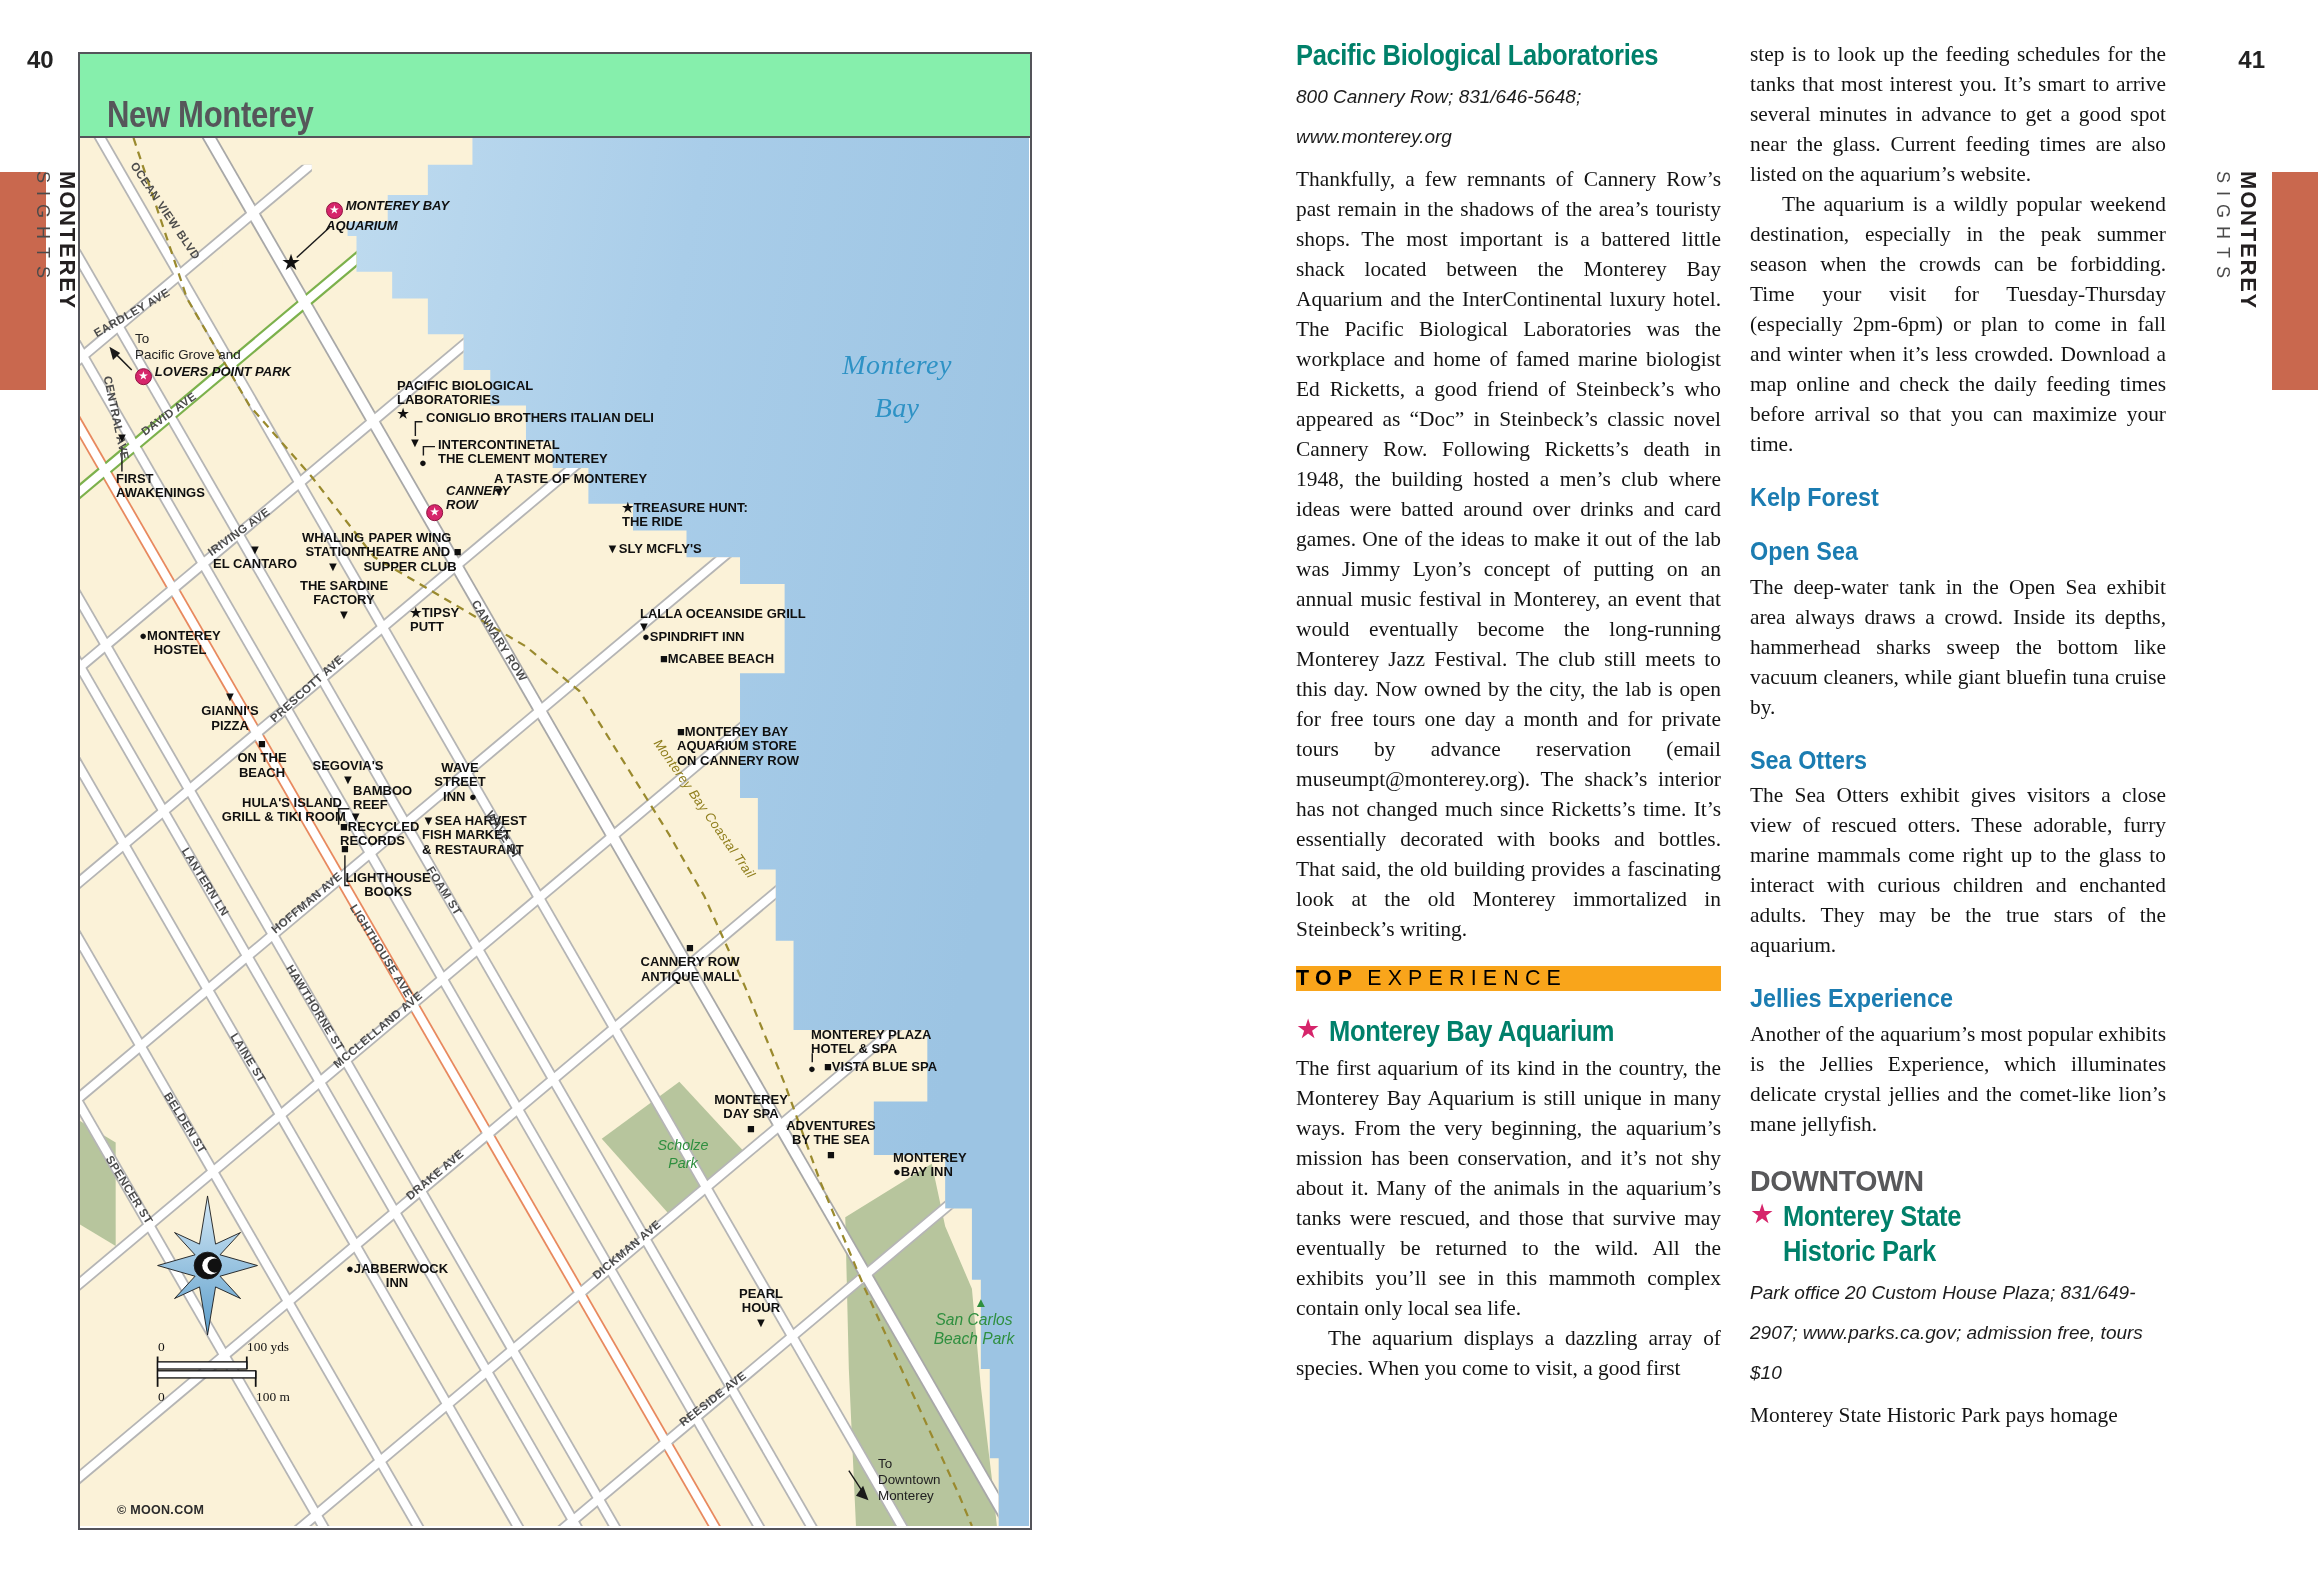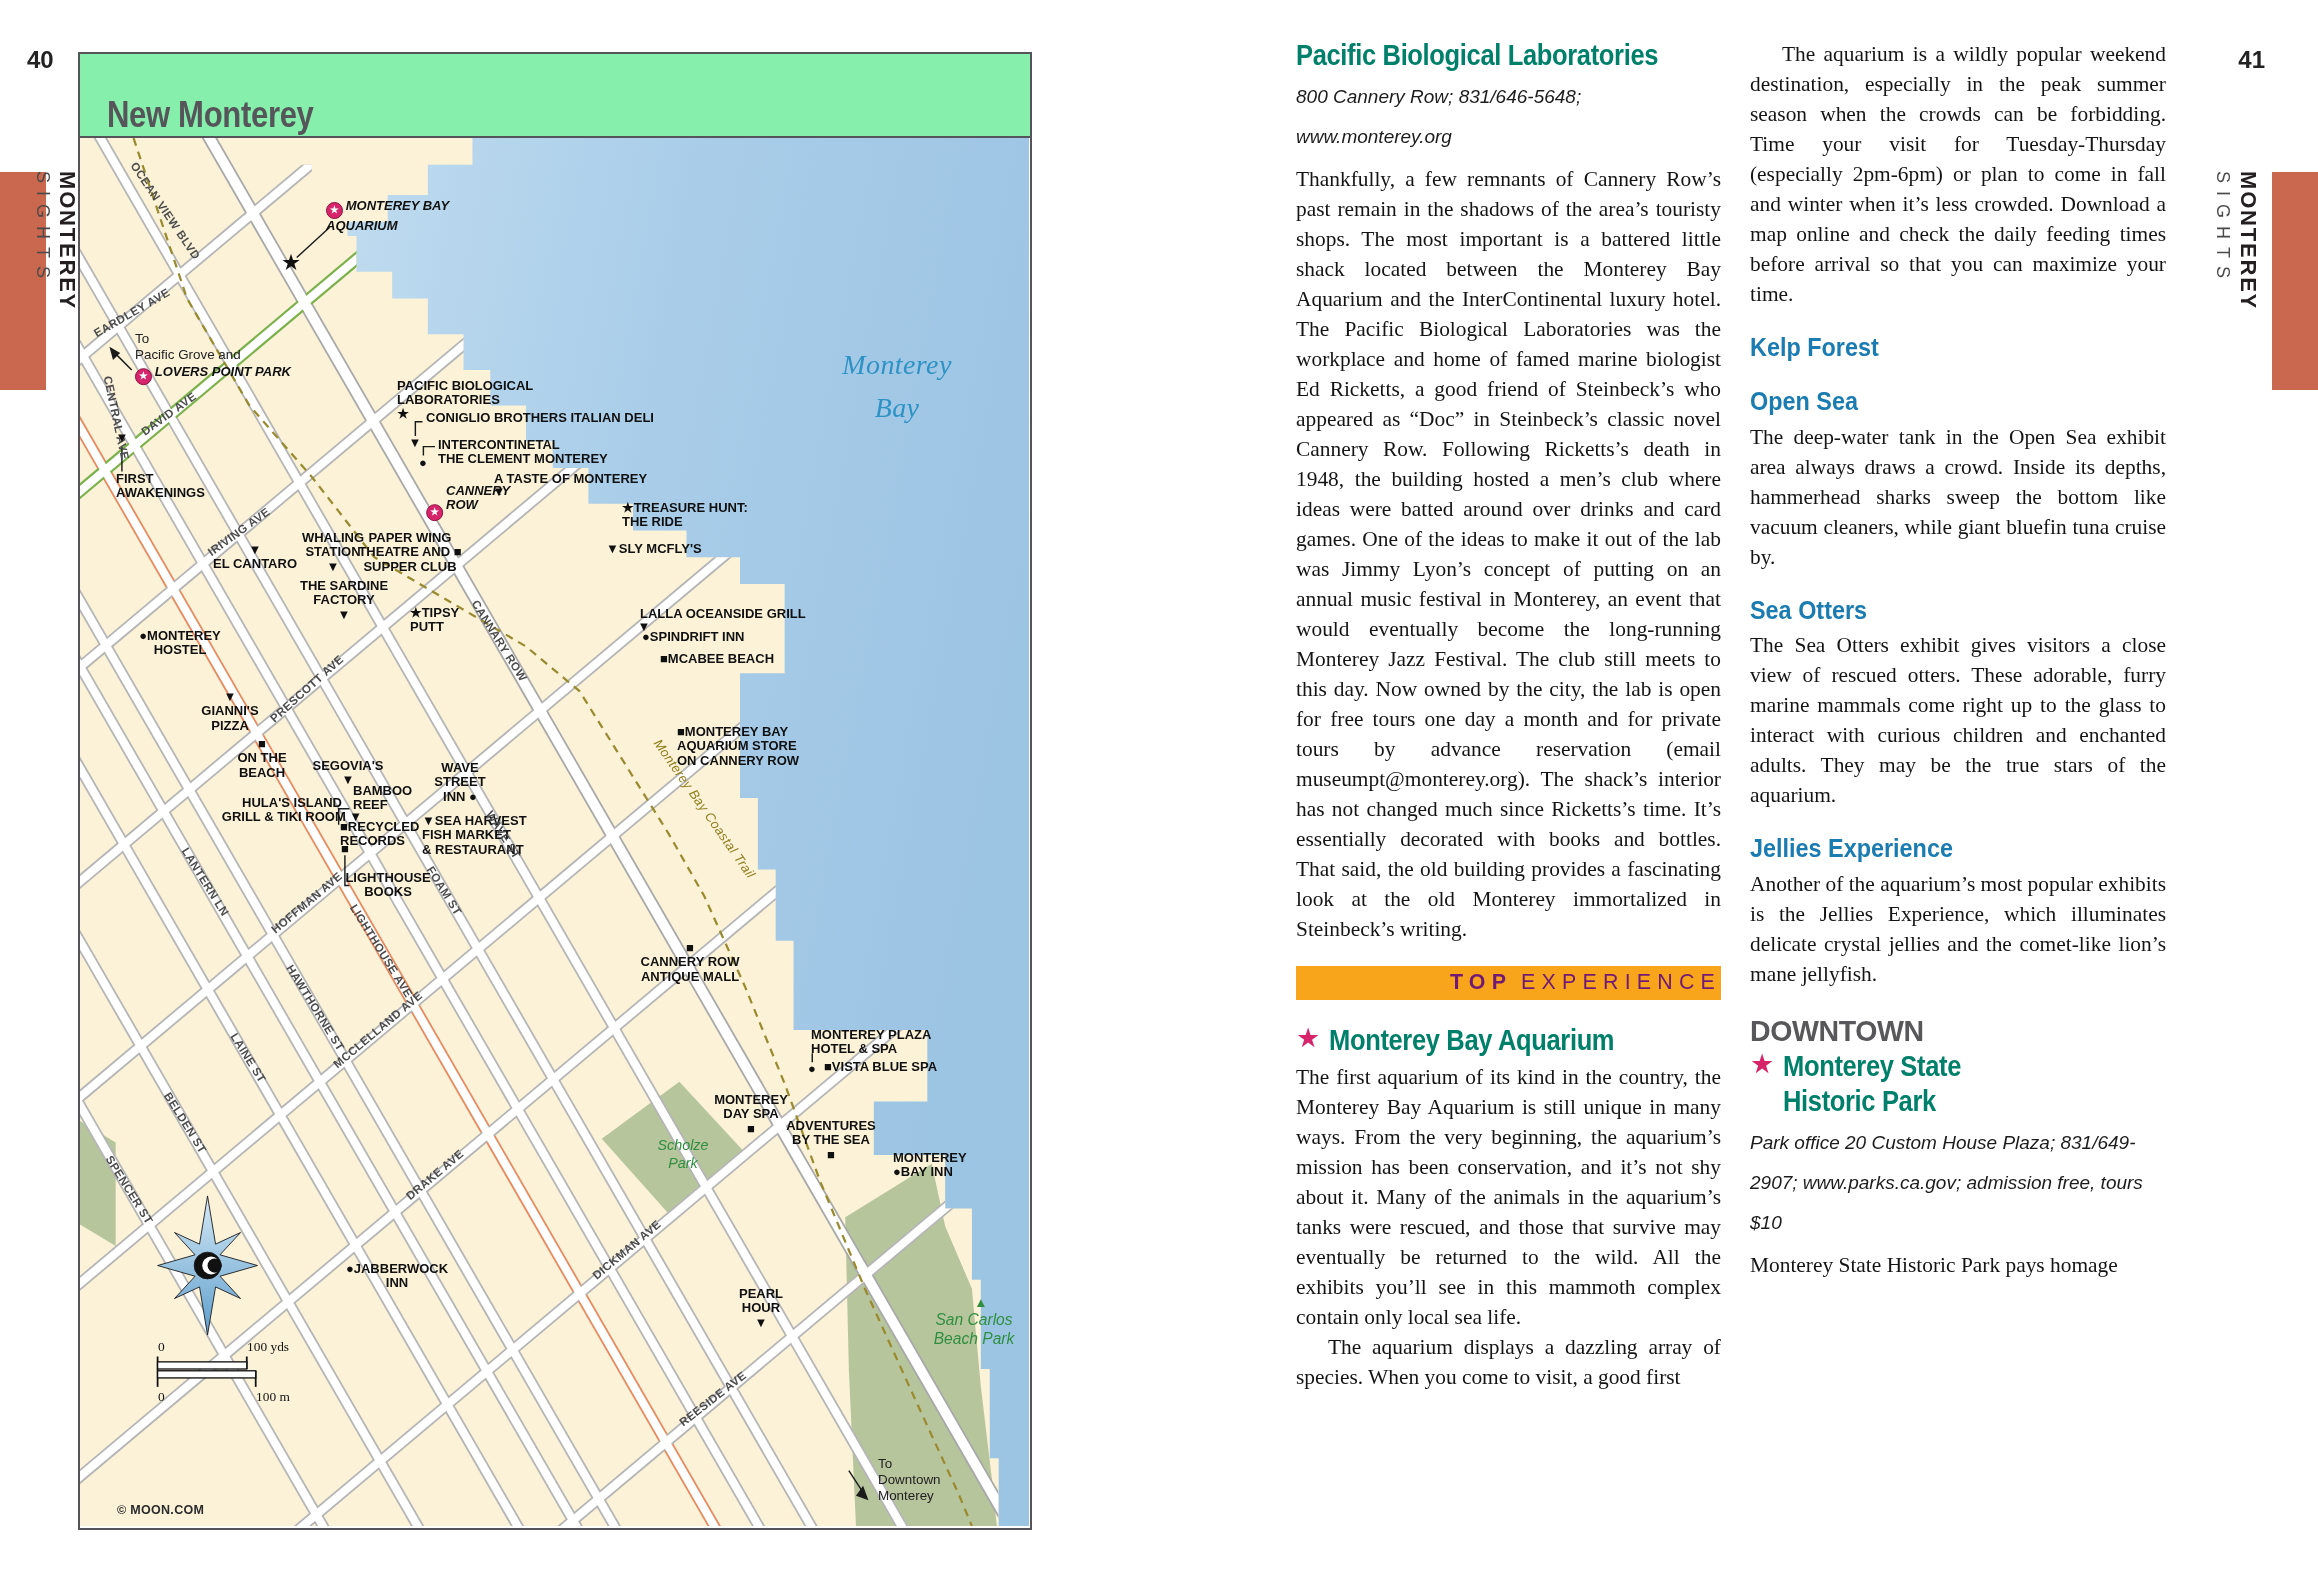--- a/index.html
+++ b/index.html
@@ -37,21 +37,21 @@
 
   
   .col{position:absolute;top:39px;}
   #col1{left:1296px;width:425px;}
   #col2{left:1750px;width:416px;}
   p.body{font-family:"Liberation Serif",serif;font-size:21.4px;line-height:30px;text-align:justify;color:#141414;margin:0;}
   p.body.ind{text-indent:32px;}
   h2.teal{font-weight:bold;color:#00806a;font-size:29px;letter-spacing:-0.4px;transform:scaleX(.88);transform-origin:left;margin:0 0 5.4px;white-space:nowrap;}
   .details{font-style:italic;font-size:19px;line-height:40px;color:#1c1c1c;margin:1.8px 0 7.1px;}
   h3.blue{font-weight:bold;color:#1b7cb1;font-size:26px;transform:scaleX(.9);transform-origin:left;margin:23px 0 4.5px;white-space:nowrap;}
-  .banner{background:#f9a51b;height:34px;display:flex;align-items:center;justify-content:flex-end;margin:21.4px 0 23px;color:#701a75;font-size:21.4px;letter-spacing:6.2px;white-space:nowrap;}
+  .banner{background:#f9a51b;height:25px;display:flex;align-items:center;justify-content:flex-start;margin:21.4px 0 23px;color:#000000;font-size:21.4px;letter-spacing:6.2px;white-space:nowrap;}
   .banner b{font-weight:bold;margin-right:9px;}
   .star-head{display:flex;gap:9px;align-items:flex-start;margin:0 0 5.4px;}
   .star-head .star{color:#d6256b;font-size:27px;line-height:1.15;}
   .star-head h2{margin:0;white-space:pre-line;line-height:1.18;}
   h2.downtown{font-weight:900;color:#58585a;font-size:30px;letter-spacing:-0.4px;transform:scaleX(.95);transform-origin:left;margin:25px 0 1.8px;}
 </style>
 </head>
 <body>
 
 <div id="page">
@@ -263,20 +263,21 @@
     </div>
     <div class="star-head">
       <span class="star">★</span>
       <h2 class="teal" style="margin:0">Monterey Bay Aquarium</h2>
     </div>
     <p class="body">The first aquarium of its kind in the country, the Monterey Bay Aquarium is still unique in many ways. From the very beginning, the aquarium’s mission has been conservation, and it’s not shy about it. Many of the animals in the aquarium’s tanks were rescued, and those that survive may eventually be returned to the wild. All the exhibits you’ll see in this mammoth complex contain only local sea life.</p>
     <p class="body ind">The aquarium displays a dazzling array of species. When you come to visit, a good first</p>
   </div>
 
   <div class="col" id="col2">
+    <p class="body">step is to look up the feeding schedules for the tanks that most interest you. It’s smart to arrive several minutes in advance to get a good spot near the glass. Current feeding times are also listed on the aquarium’s website.</p>
     <p class="body ind">The aquarium is a wildly popular weekend destination, especially in the peak summer season when the crowds can be forbidding. Time your visit for Tuesday-Thursday (especially 2pm-6pm) or plan to come in fall and winter when it’s less crowded. Download a map online and check the daily feeding times before arrival so that you can maximize your time.</p>
     <section id="subsections">
         <h3 class="blue">Kelp Forest</h3>
         <h3 class="blue">Open Sea</h3>
         <p class="body">The deep-water tank in the Open Sea exhibit area always draws a crowd. Inside its depths, hammerhead sharks sweep the bottom like vacuum cleaners, while giant bluefin tuna cruise by.</p>
         <h3 class="blue">Sea Otters</h3>
         <p class="body">The Sea Otters exhibit gives visitors a close view of rescued otters. These adorable, furry marine mammals come right up to the glass to interact with curious children and enchanted adults. They may be the true stars of the aquarium.</p>
         <h3 class="blue">Jellies Experience</h3>
         <p class="body">Another of the aquarium’s most popular exhibits is the Jellies Experience, which illuminates delicate crystal jellies and the comet-like lion’s mane jellyfish.</p>
       </section>

